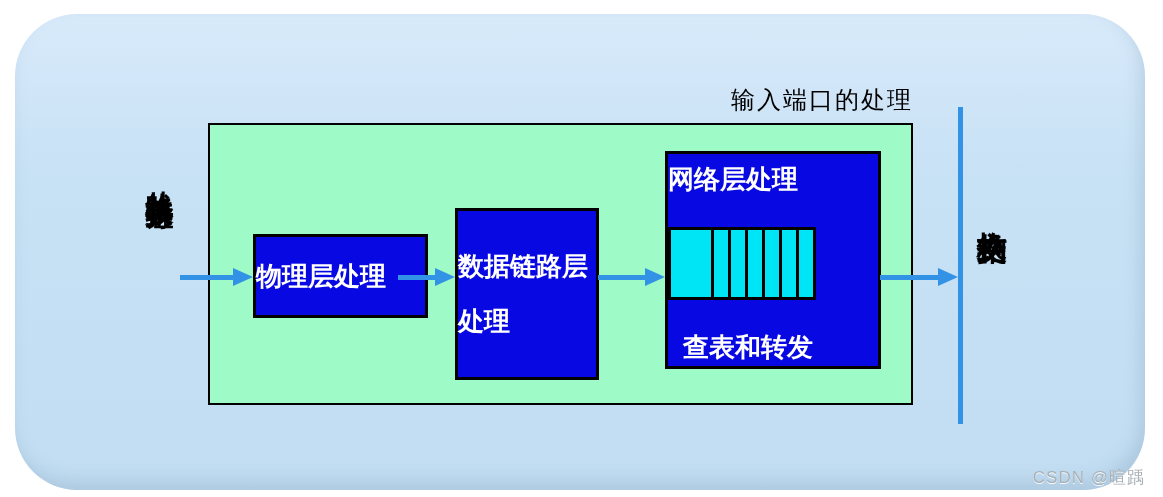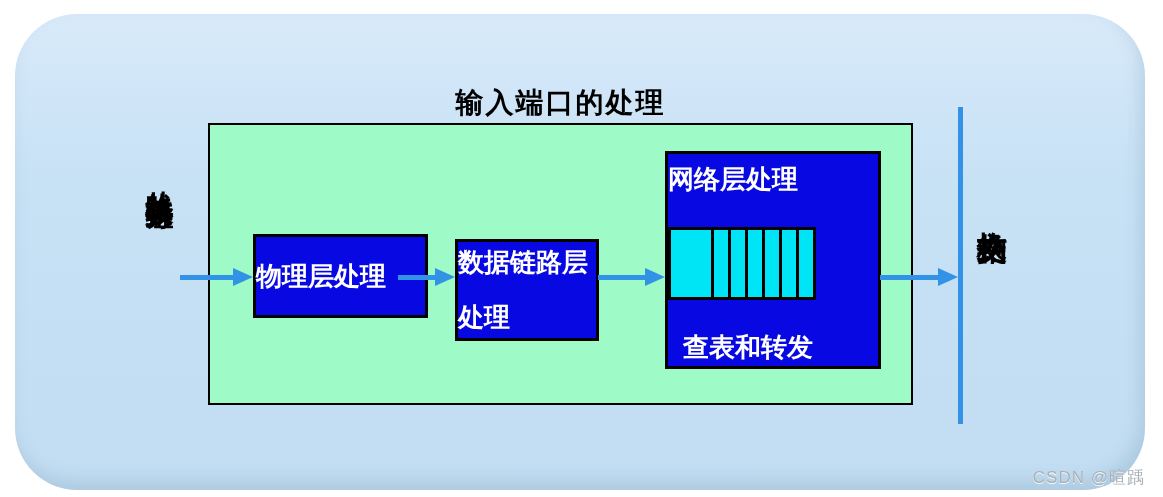--- a/index.html
+++ b/index.html
@@ -16,23 +16,23 @@
     left: 15px; top: 14px;
     width: 1130px; height: 476px;
     border-radius: 62px;
     background: linear-gradient(180deg, #d8eafa 0%, var(--panel-bg, #c7e1f5) 35%, #c2ddf2 100%);
     box-shadow: inset -5px -9px 16px rgba(120,150,175,0.28);
   }
   .diagram-title {
     position: absolute;
     left: 208px; top: 84px;
     width: 705px;
-    text-align: center;
-    font-size: 28px;
-    font-weight: bold;
+    text-align: right;
+    font-size: 24px;
+    font-weight: normal;
     color: var(--text, #000000);
     letter-spacing: 2px;
   }
   .stage {
     position: absolute;
     left: 208px; top: 123px;
     width: 705px; height: 282px;
     background: var(--stage-bg, #9efac6);
     border: 2px solid #000;
     box-sizing: border-box;
@@ -55,21 +55,21 @@
     color: var(--box-text, #ffffff);
     font-weight: bold;
     display: flex;
     flex-direction: column;
     align-items: flex-start;
     justify-content: center;
     text-align: center;
     gap: 24px;
   }
   .box-physical { left: 253px; top: 234px; width: 175px; height: 84px; font-size: 26px; }
-  .box-datalink { left: 455px; top: 208px; width: 144px; height: 102px; font-size: 26px; line-height: 1.2; margin-top: 31px; }
+  .box-datalink { left: 455px; top: 208px; width: 144px; height: 172px; font-size: 26px; line-height: 1.2; }
   .box-network  { left: 665px; top: 151px; width: 216px; height: 218px; font-size: 26px; justify-content: flex-start; padding-top: 9px; line-height: 1.25; }
   .queue {
     margin-top: 7px;
     width: 148px; height: 73px;
     background: #000;
     border: 3px solid #000;
     box-sizing: border-box;
     display: flex;
     gap: 3px;
   }

